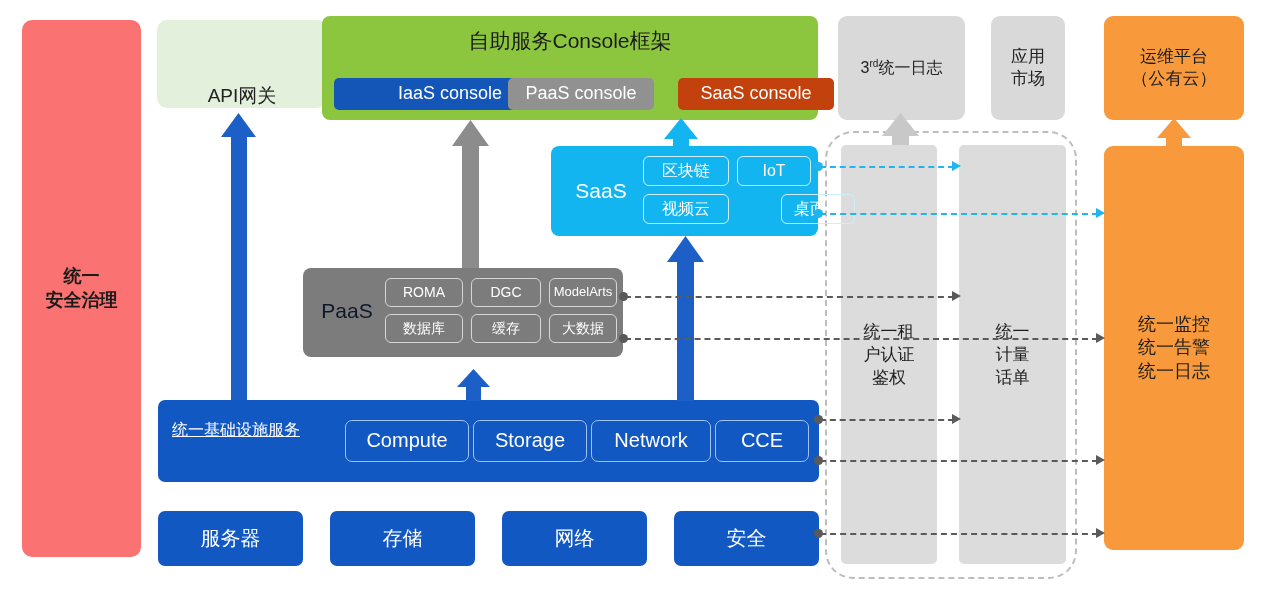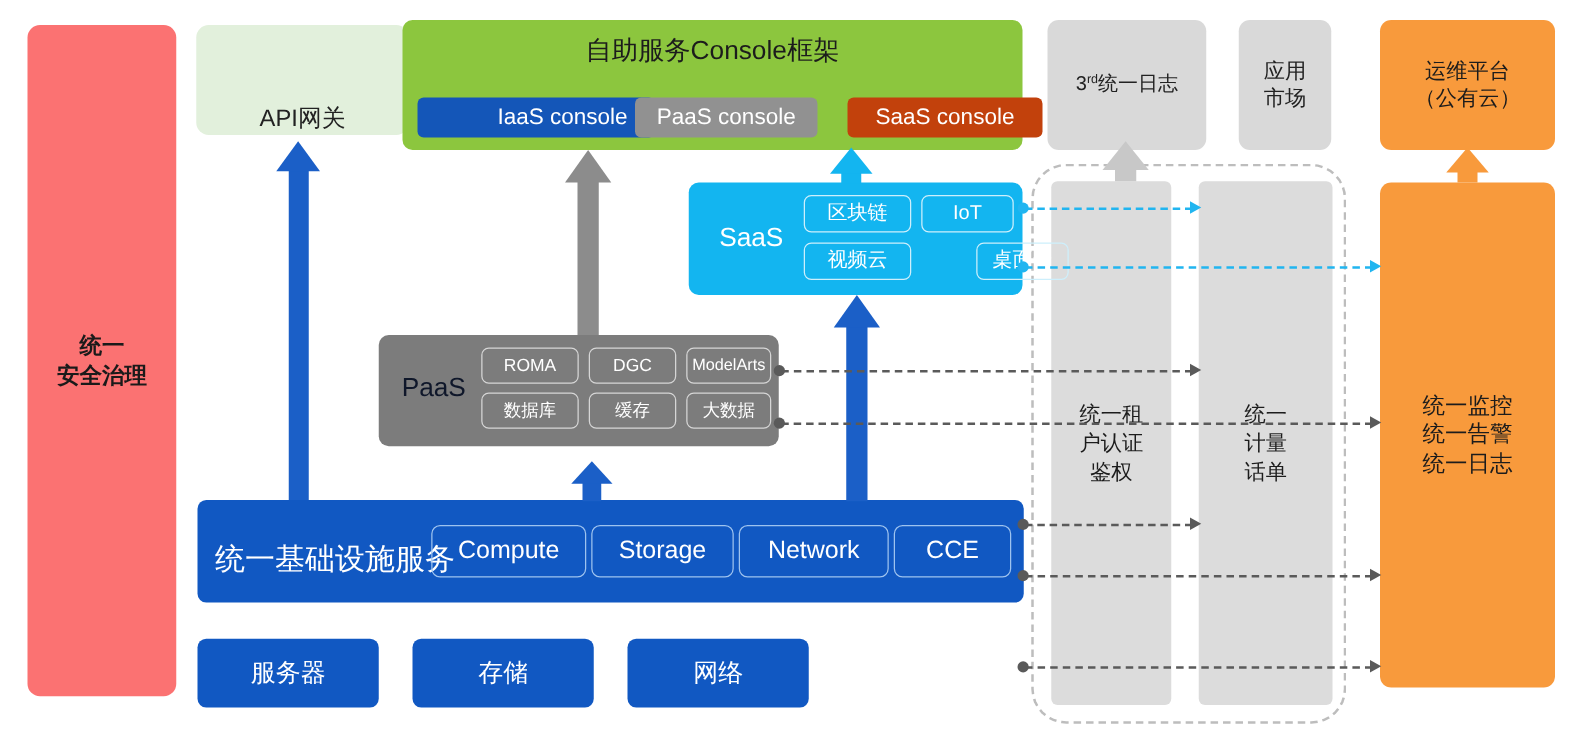--- a/index.html
+++ b/index.html
@@ -124,22 +124,22 @@
   #pchip3{left:82px;top:46px;width:76px;}
   #pchip4{left:168px;top:46px;width:68px;}
   #pchip5{left:246px;top:46px;width:66px;}
 
   
   #infra{
     left:158px;top:400px;width:661px;height:82px;
     background:#1158c2;border-radius:7px;display:block;
   }
   #infra .iname{
-    position:absolute;left:14px;top:33px;
-    color:#fff;font-size:24px;
+    position:absolute;left:14px;top:20px;
+    color:#fff;font-size:16px;text-decoration:underline;
   }
   .ichip{
     position:absolute;top:20px;height:40px;
     border:1.6px solid #9ec3ef;border-radius:7px;
     color:#fff;font-size:20px;
     display:flex;align-items:center;justify-content:center;
   }
   #ichip0{left:187px;width:122px;}
   #ichip1{left:315px;width:112px;}
   #ichip2{left:433px;width:118px;}
@@ -266,20 +266,21 @@
     <div class="iname">统一基础设施服务</div>
     <div class="ichip" id="ichip0">Compute</div>
     <div class="ichip" id="ichip1">Storage</div>
     <div class="ichip" id="ichip2">Network</div>
     <div class="ichip" id="ichip3">CCE</div>
   </div>
 
   <div class="rbox" id="rbox0">服务器</div>
   <div class="rbox" id="rbox1">存储</div>
   <div class="rbox" id="rbox2">网络</div>
+  <div class="rbox" id="rbox3">安全</div>
 
   <svg width="1265" height="605" style="position:absolute;left:0;top:0;pointer-events:none;">
 
     <g>
       <polygon points="225,113 252,113 238.5,118 238.5,118" fill="none"></polygon>
       <rect x="231" y="133" width="16" height="267" fill="#1b5fc7"></rect>
       <polygon points="238.5,113 256,137 221,137" fill="#1b5fc7"></polygon>
     </g>
 
     <g>

